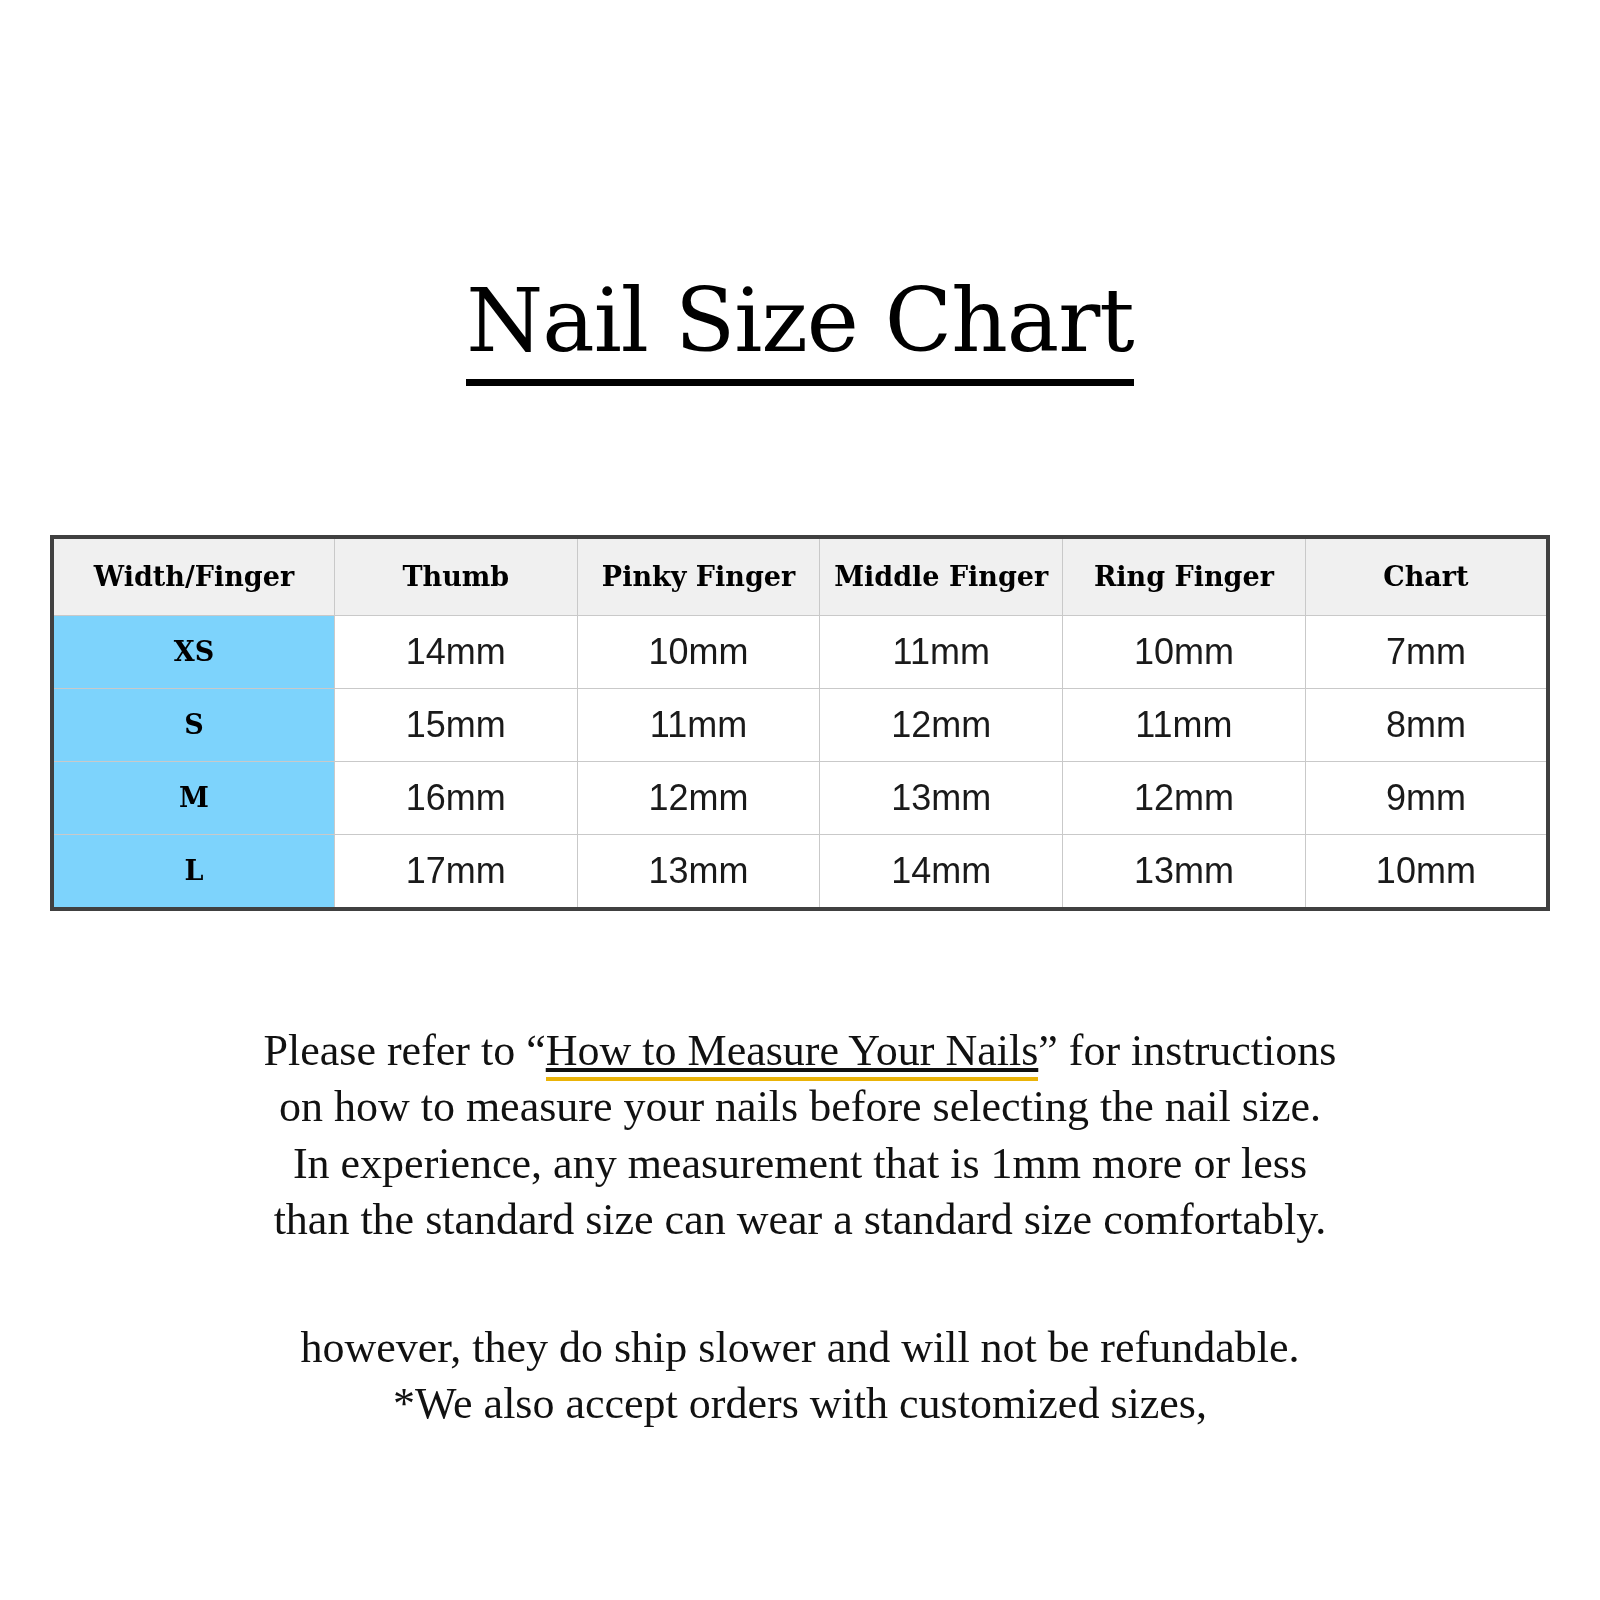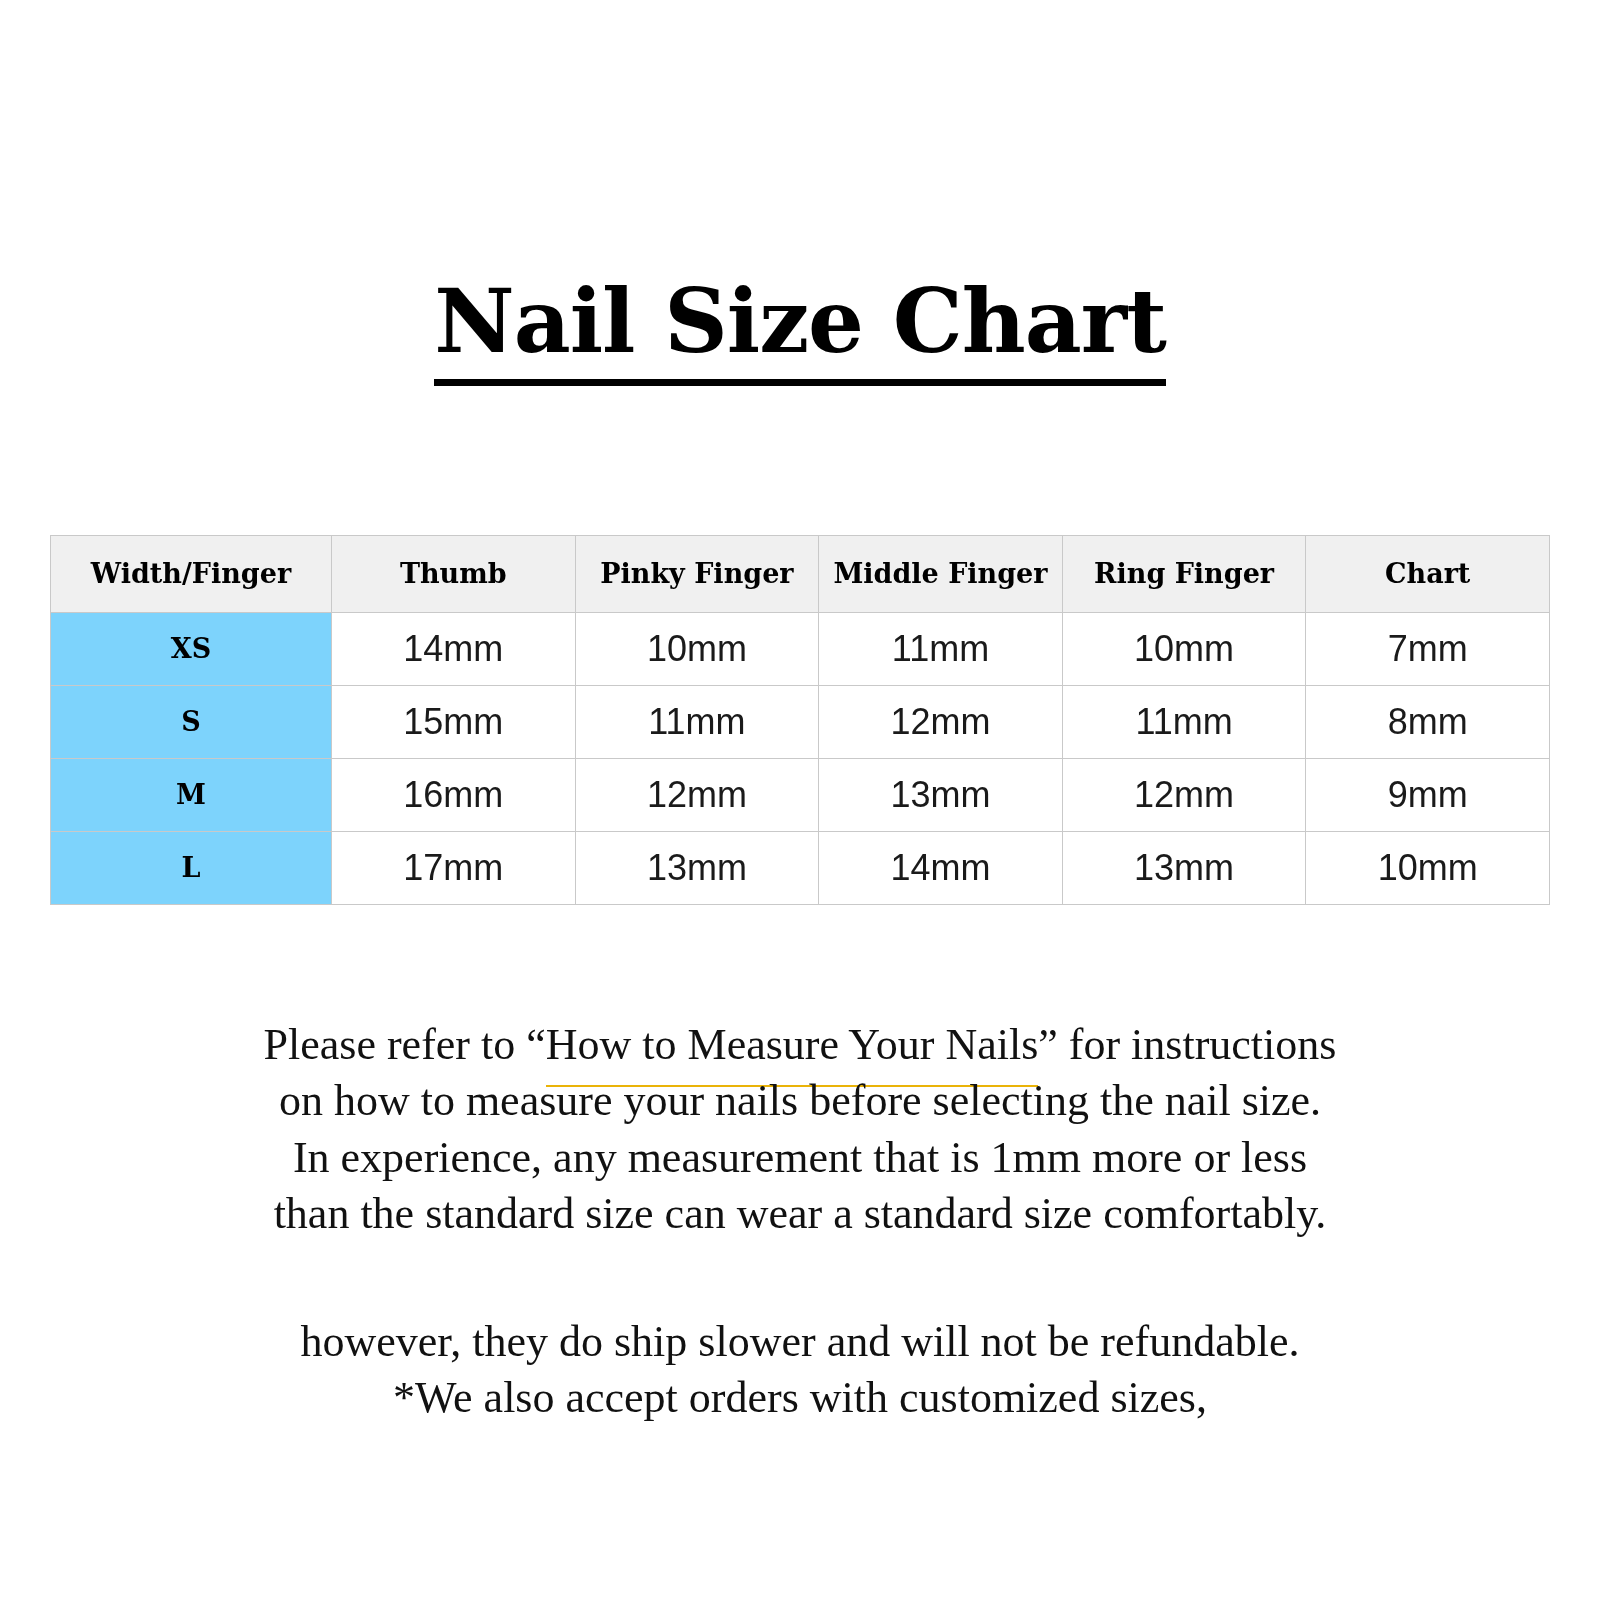--- a/index.html
+++ b/index.html
@@ -22,39 +22,39 @@
   }
 
   
   .title-wrap {
     text-align: center;
     padding-top: 218px;
   }
   .title {
     display: inline-block;
     font-family: "DejaVu Serif", serif;
-    font-weight: 700;
+    font-weight: 400;
     font-size: 88px;
     letter-spacing: -1px;
     line-height: 1.0;
     color: #000000;
     padding-bottom: 14px;
     border-bottom: 7px solid #000000;
   }
 
   
   .table-wrap {
     margin: 0 auto;
     margin-top: 90px;
     width: 1500px;
   }
   table.size-table {
     width: 100%;
     border-collapse: collapse;
-    border: 1px solid #404040;
+    border: 4px solid #404040;
     table-layout: fixed;
   }
   table.size-table th,
   table.size-table td {
     border: 1px solid #c9c9c9;
     text-align: center;
     vertical-align: middle;
   }
   table.size-table thead th {
     background: #f0f0f0;
@@ -96,22 +96,23 @@
     font-family: "Liberation Serif", serif;
     font-size: 44px;
     line-height: 1.28;
     color: #111111;
   }
   .note-block .line {
     display: block;
     white-space: nowrap;
   }
   .note-underline {
-    border-bottom: 2px solid #eab308;
-    padding-bottom: 16px;
+    border-bottom: 4px solid #eab308;
+    padding-bottom: 2px;
+    text-decoration: underline;
   }
   .note-block.second {
     margin-top: 72px;
   }
 </style>
 </head>
 <body>
 
 <div class="page">
 

